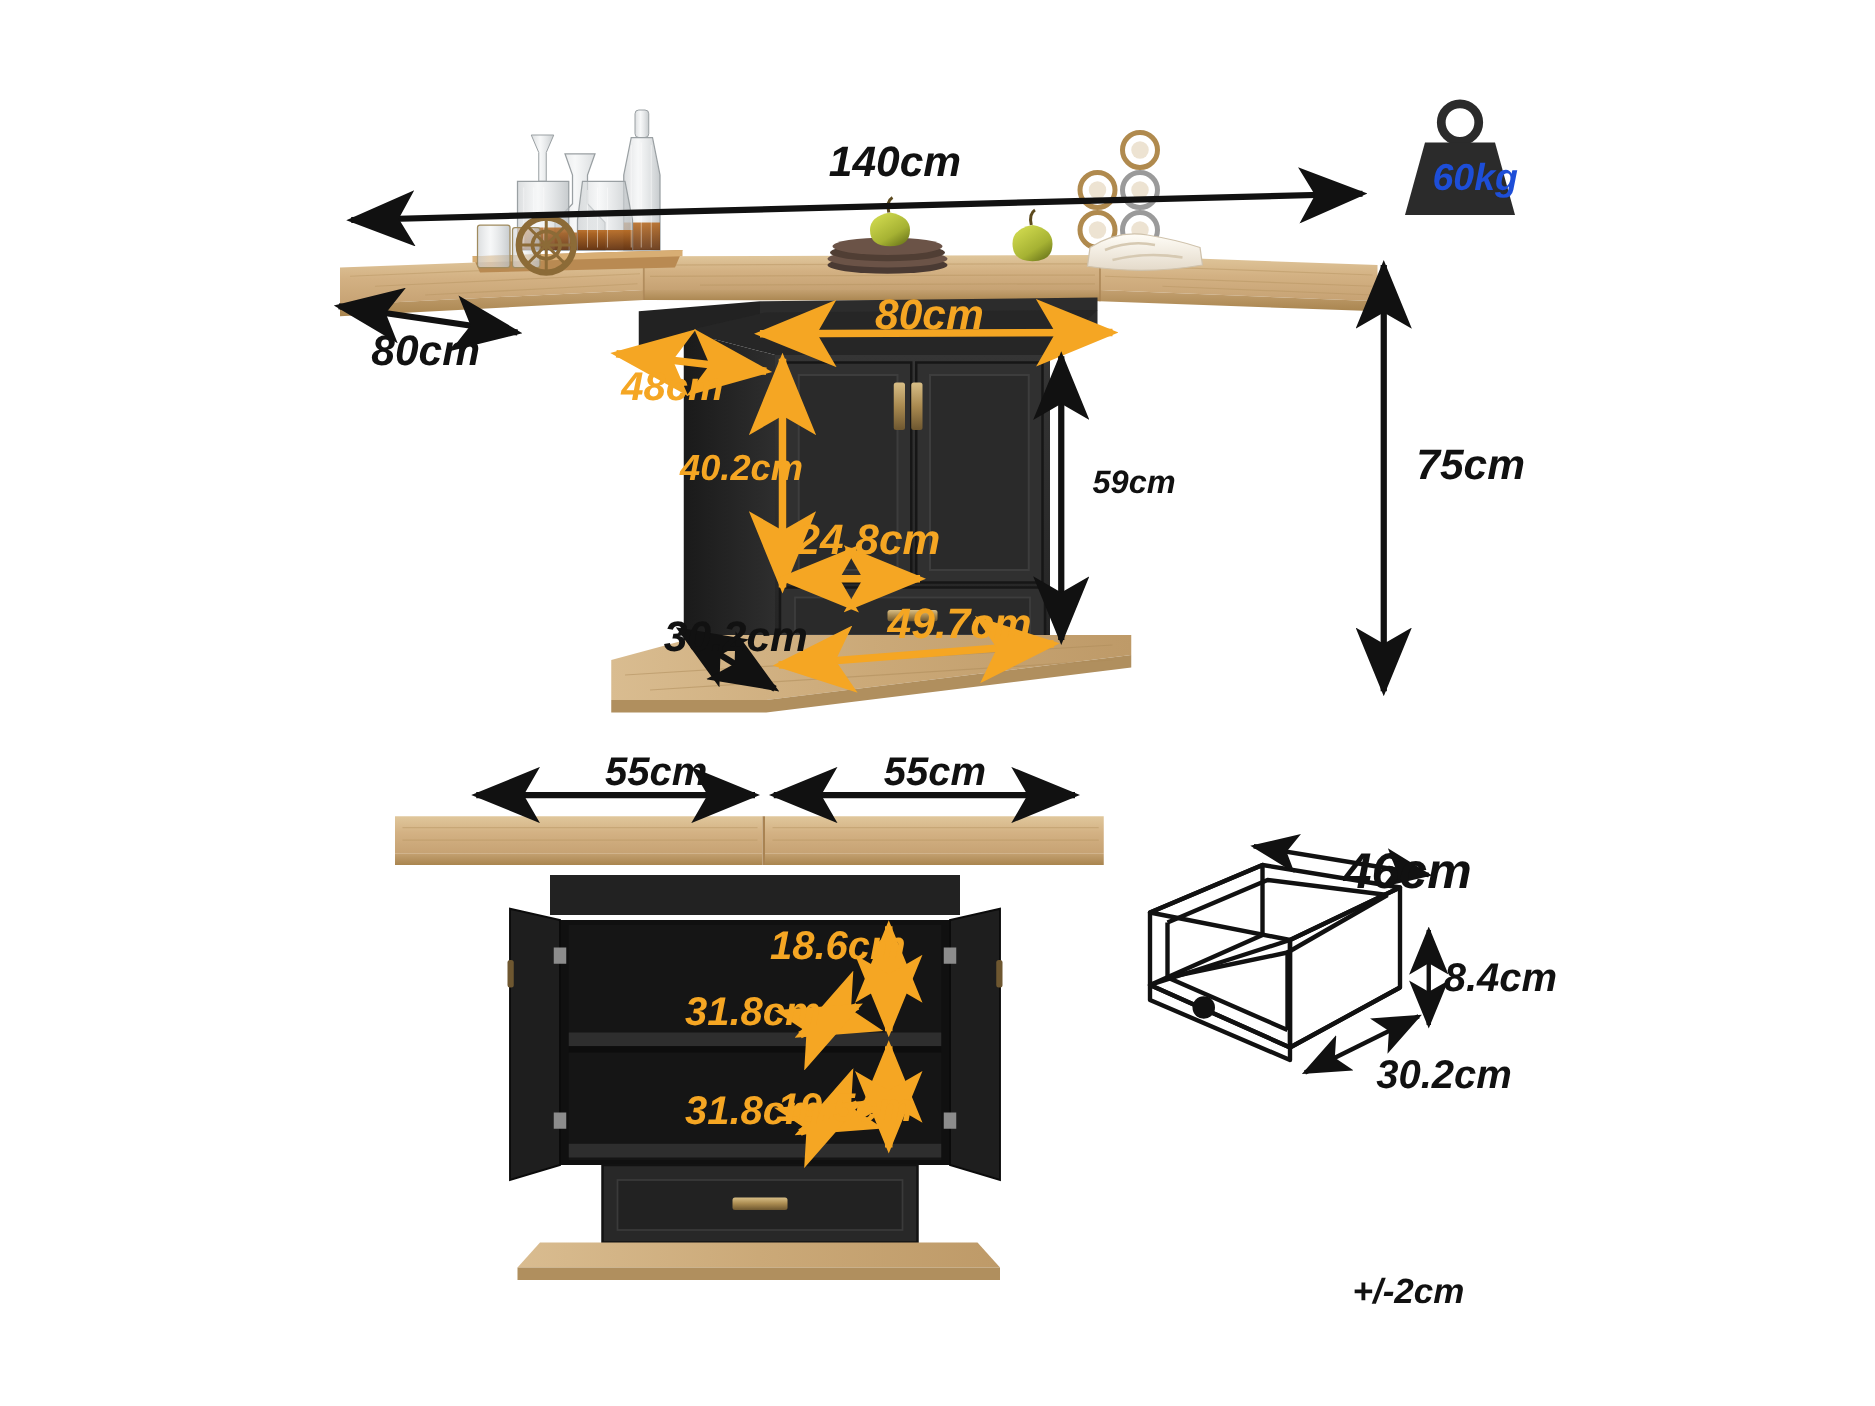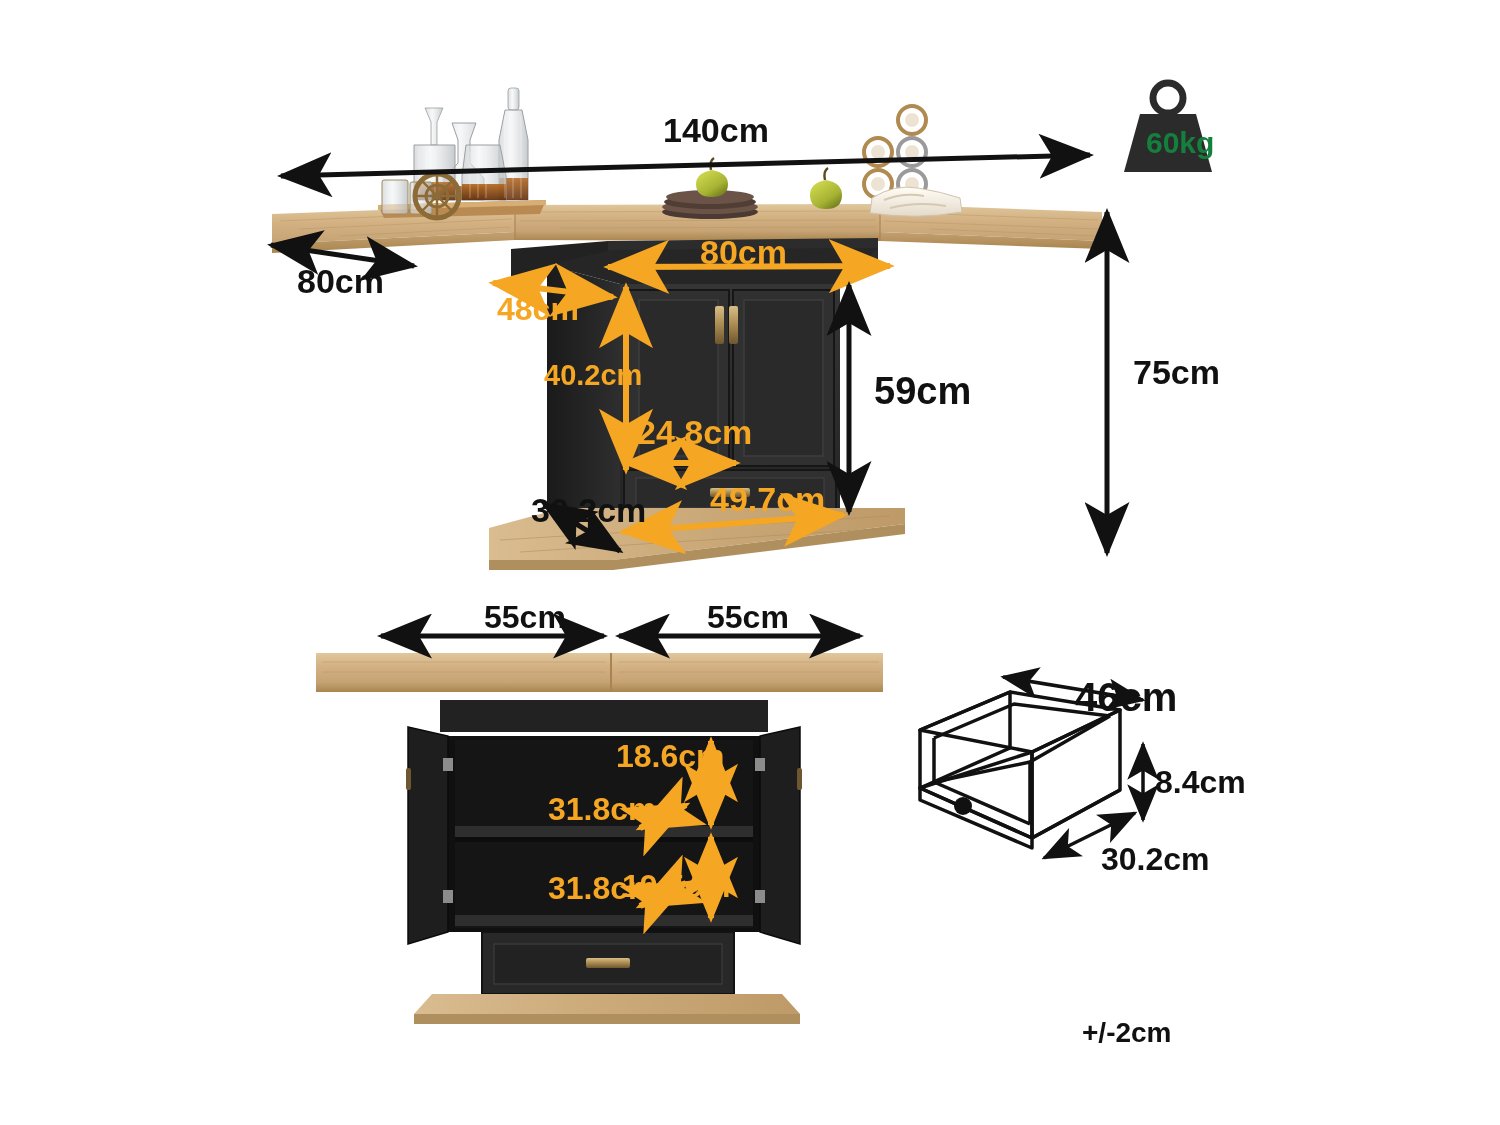--- a/index.html
+++ b/index.html
@@ -1,18 +1,18 @@
 <!DOCTYPE html>
 <html><head>
 <meta charset="utf-8">
 <title>Extendable Dining Table Dimension Diagram</title>
 <style>
   html,body{margin:0;padding:0;background:#ffffff;}
   body{width:1500px;height:1125px;font-family:"Liberation Sans",sans-serif;overflow:hidden;}
-  #stage{position:relative;width:1335px;height:1125px;background:#fff;}
+  #stage{position:relative;width:1335px;height:1125px;background:#fff;font-style:italic;}
   #art{position:absolute;left:0;top:0;width:1500px;height:1125px;}
   .lbl{position:absolute;white-space:nowrap;font-family:"Liberation Sans",sans-serif;font-weight:bold;line-height:1;}
   .lbl.black{color:#111111;}
   .lbl.orange{color:#F5A623;}
 </style>
 </head>
 <body>
 
 <div id="stage">
 
@@ -348,25 +348,25 @@
   <div class="lbl orange" style="left:497px;top:293px;font-size:32px;">48cm</div>
 
   <div class="lbl orange" style="left:544px;top:361px;font-size:29px;">40.2cm</div>
 
   <div class="lbl orange" style="left:637px;top:415px;font-size:34px;">24.8cm</div>
 
   <div class="lbl black" style="left:531px;top:493px;font-size:34px;">30.2cm</div>
 
   <div class="lbl orange" style="left:710px;top:482px;font-size:34px;">49.7cm</div>
 
-  <div class="lbl black" style="left:874px;top:372px;font-size:38px;">59cm</div>
+  <div class="lbl black" style="left:874px;top:372px;font-size:26px;">59cm</div>
 
   <div class="lbl black" style="left:1133px;top:355px;font-size:34px;">75cm</div>
 
-  <div class="lbl" style="left:1146px;top:128px;font-size:30px;color:#15803d;">60kg</div>
+  <div class="lbl" style="left:1146px;top:128px;font-size:30px;color:#1d4ed8;">60kg</div>
 
   <div class="lbl black" style="left:484px;top:601px;font-size:32px;">55cm</div>
 
   <div class="lbl black" style="left:707px;top:601px;font-size:32px;">55cm</div>
 
   <div class="lbl orange" style="left:616px;top:740px;font-size:32px;">18.6cm</div>
 
   <div class="lbl orange" style="left:548px;top:793px;font-size:32px;">31.8cm</div>
 
   <div class="lbl orange" style="left:622px;top:856px;font-size:32px;margin-top:14px;">19.5cm</div>

